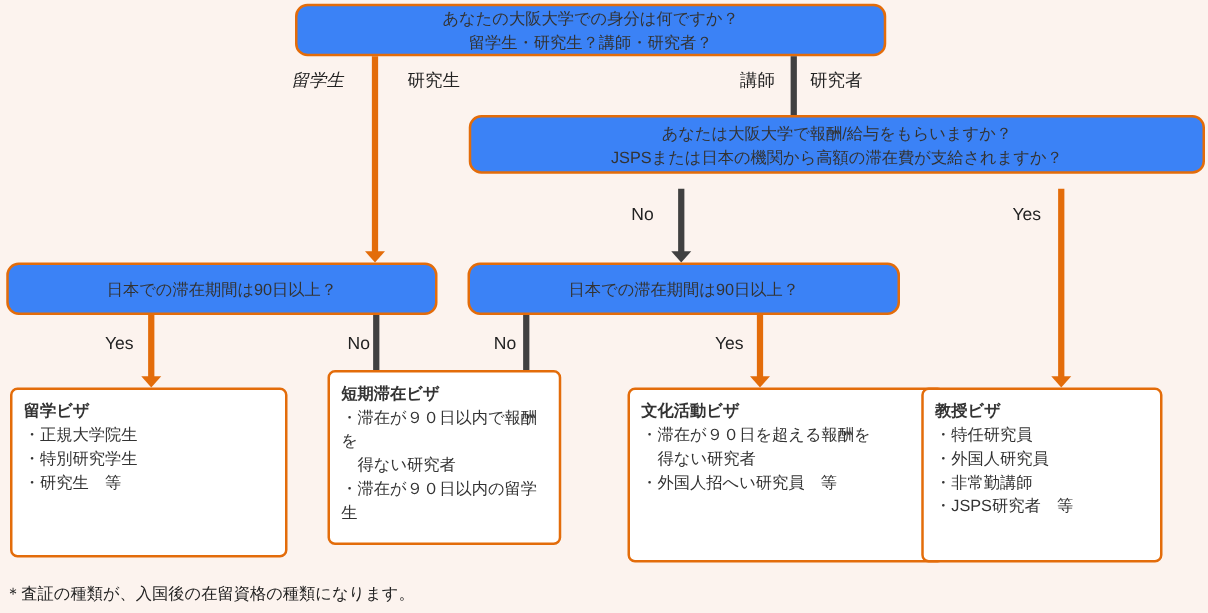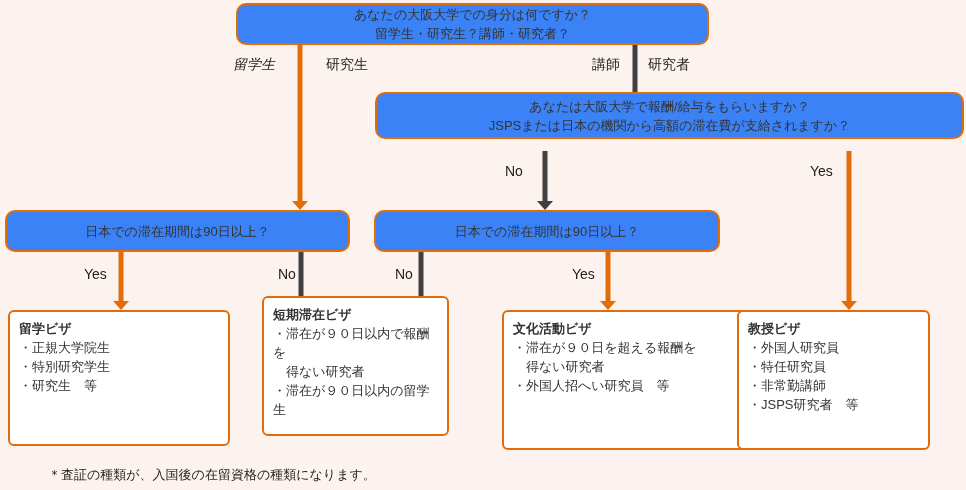--- a/index.html
+++ b/index.html
@@ -68,21 +68,20 @@
   }
   .arrow.orange .shaft { background: #e36c0a; }
   .arrow.orange .head { border-top-color: #e36c0a; }
   .arrow.gray .shaft { background: #404040; }
   .arrow.gray .head { border-top-color: #404040; }
   .footnote {
     position: absolute;
     font-size: 13px;
     color: #222222;
     white-space: nowrap;
-    margin-left: 44px;
   }
 </style>
 </head>
 <body>
 
 <div class="canvas">
 
   <div class="qbox" style="left:236px; top:3px; width:473px; height:42px;">
     <div>あなたの大阪大学での身分は何ですか？</div>
     <div>留学生・研究生？講師・研究者？</div>
@@ -167,21 +166,21 @@
 
   <div class="rbox" style="left:490px; top:310px; width:254px; height:140px;margin-left:12px;">
     <div class="title">文化活動ビザ</div>
     <div>・滞在が９０日を超える報酬を</div>
     <div>　得ない研究者</div>
     <div>・外国人招へい研究員　等</div>
   </div>
 
   <div class="rbox" style="left:737px; top:310px; width:193px; height:140px;">
     <div class="title">教授ビザ</div>
+    <div>・特任研究員</div>
     <div>・外国人研究員</div>
-    <div>・特任研究員</div>
     <div>・非常勤講師</div>
     <div>・JSPS研究者　等</div>
   </div>
 
   <div class="footnote" style="left:4px; top:466px;">＊査証の種類が、入国後の在留資格の種類になります。</div>
 
 </div>
 
 </body></html>

